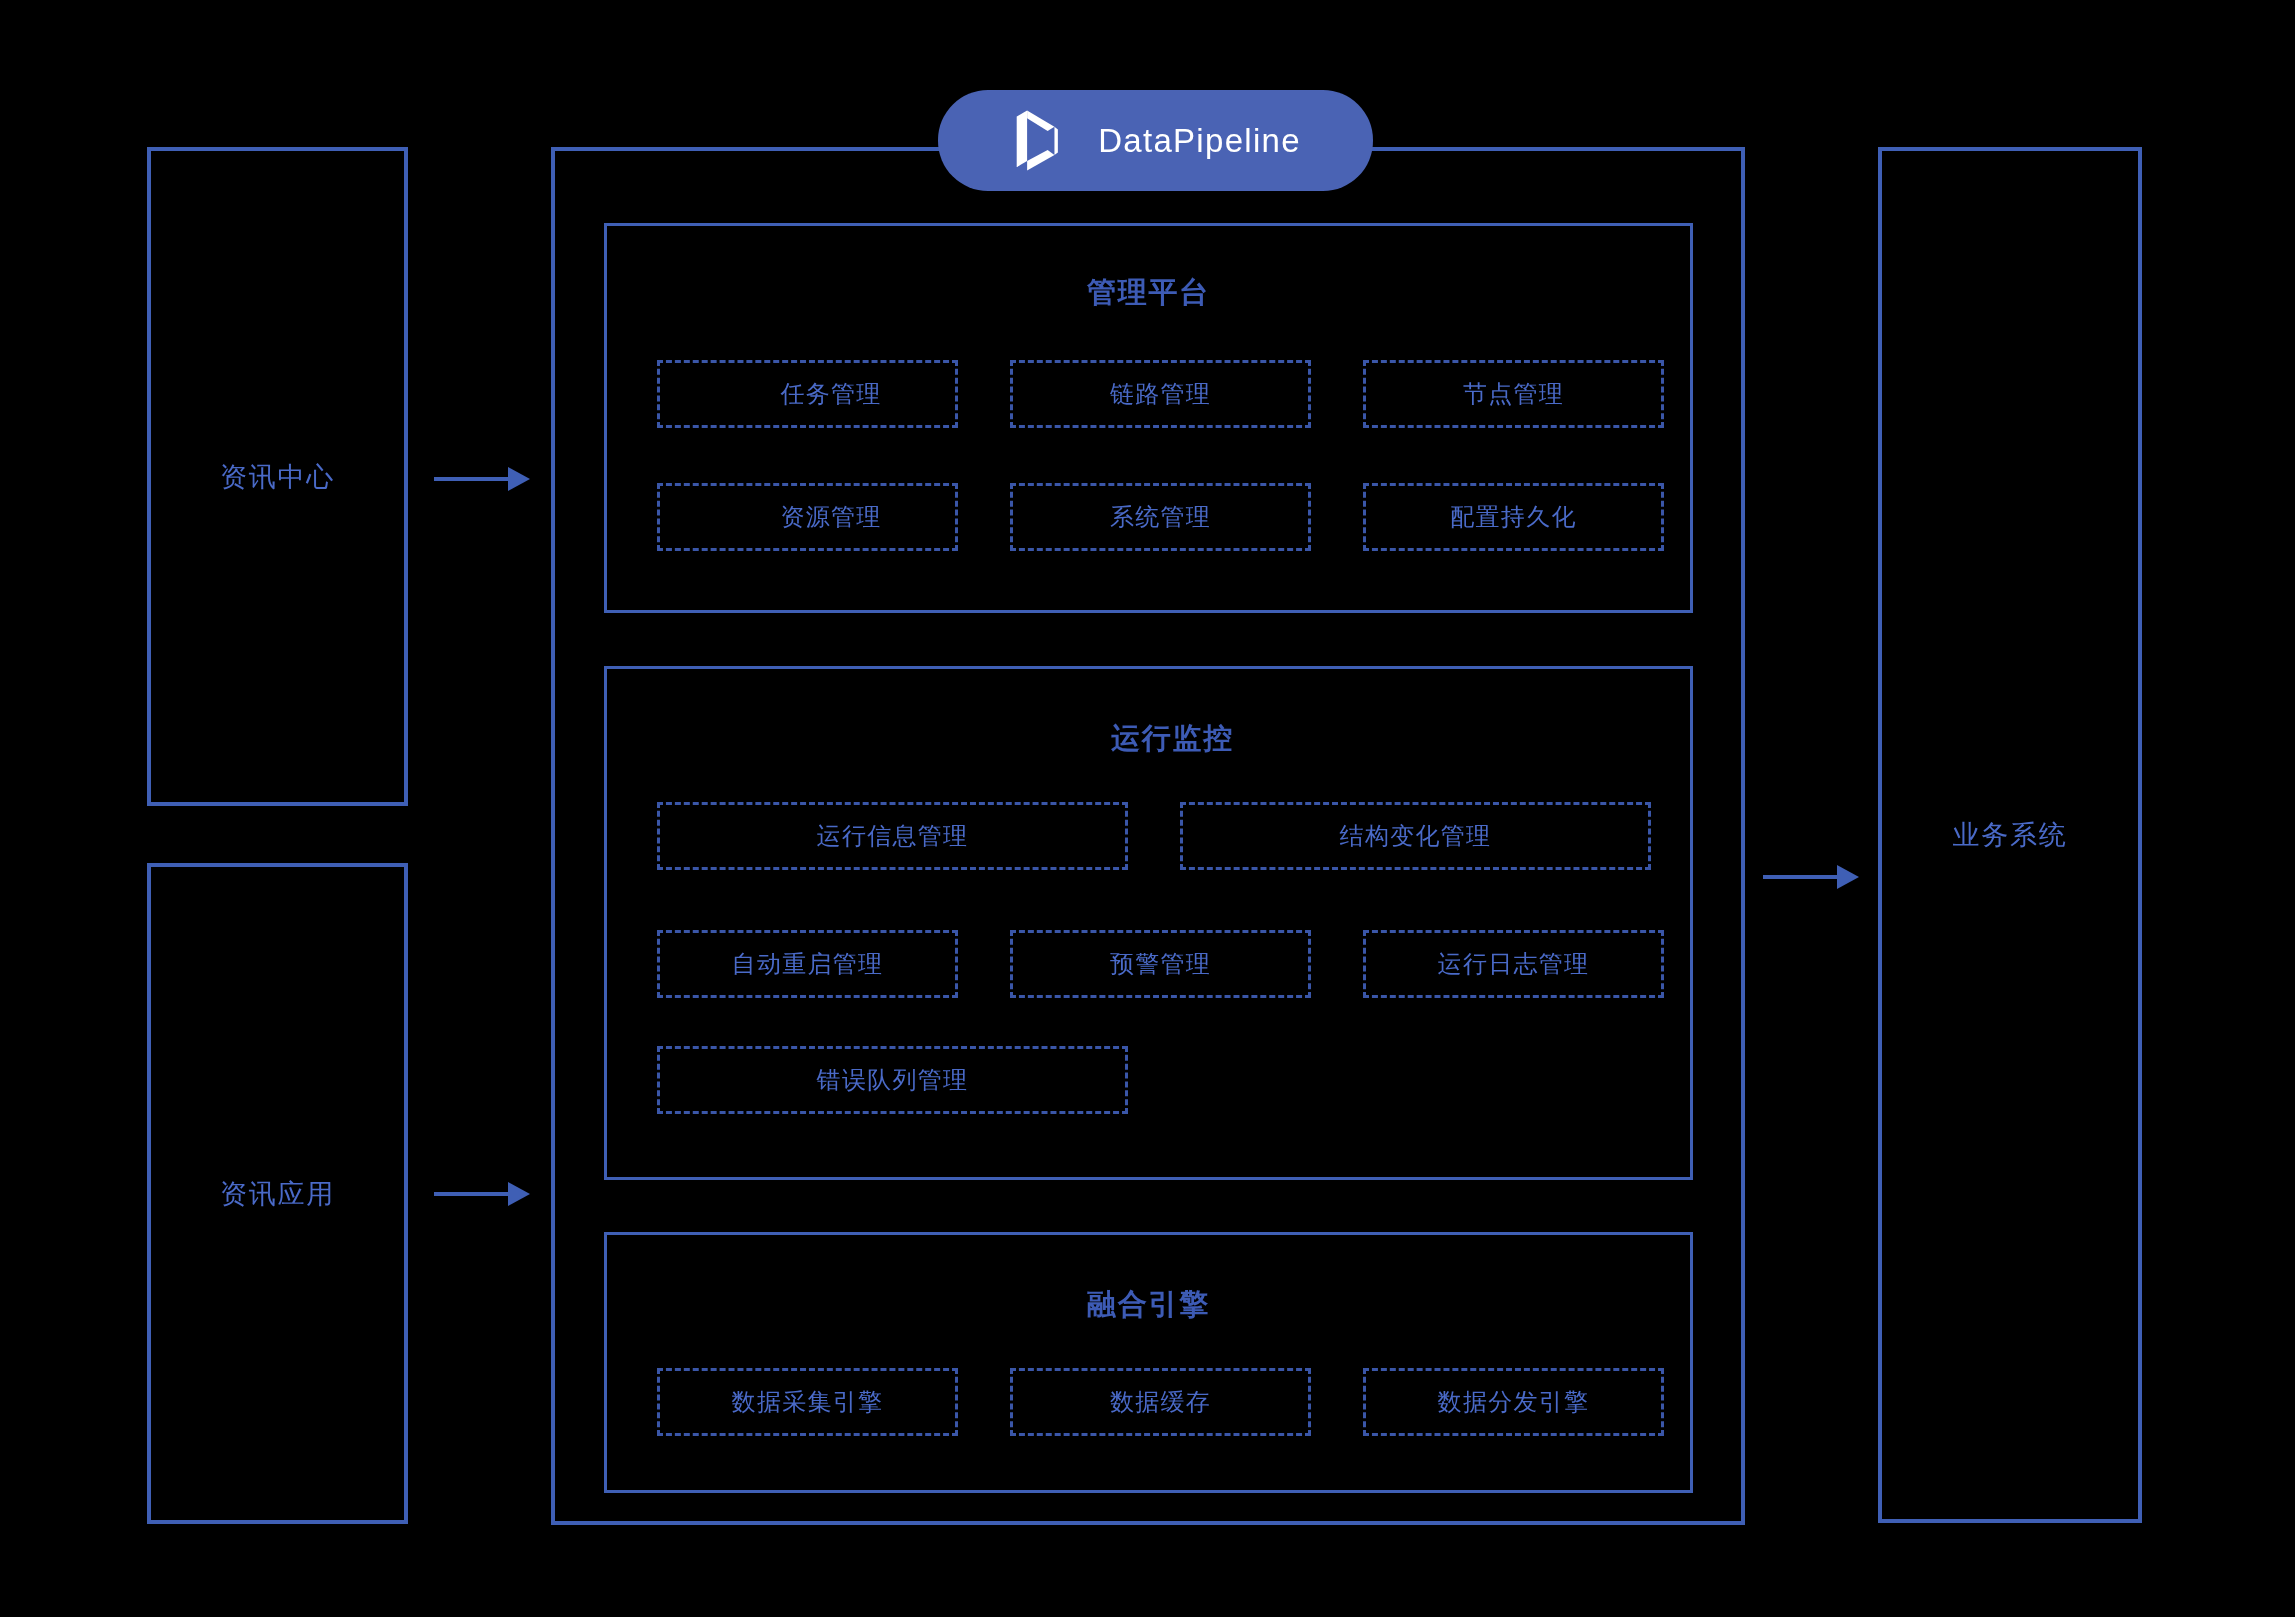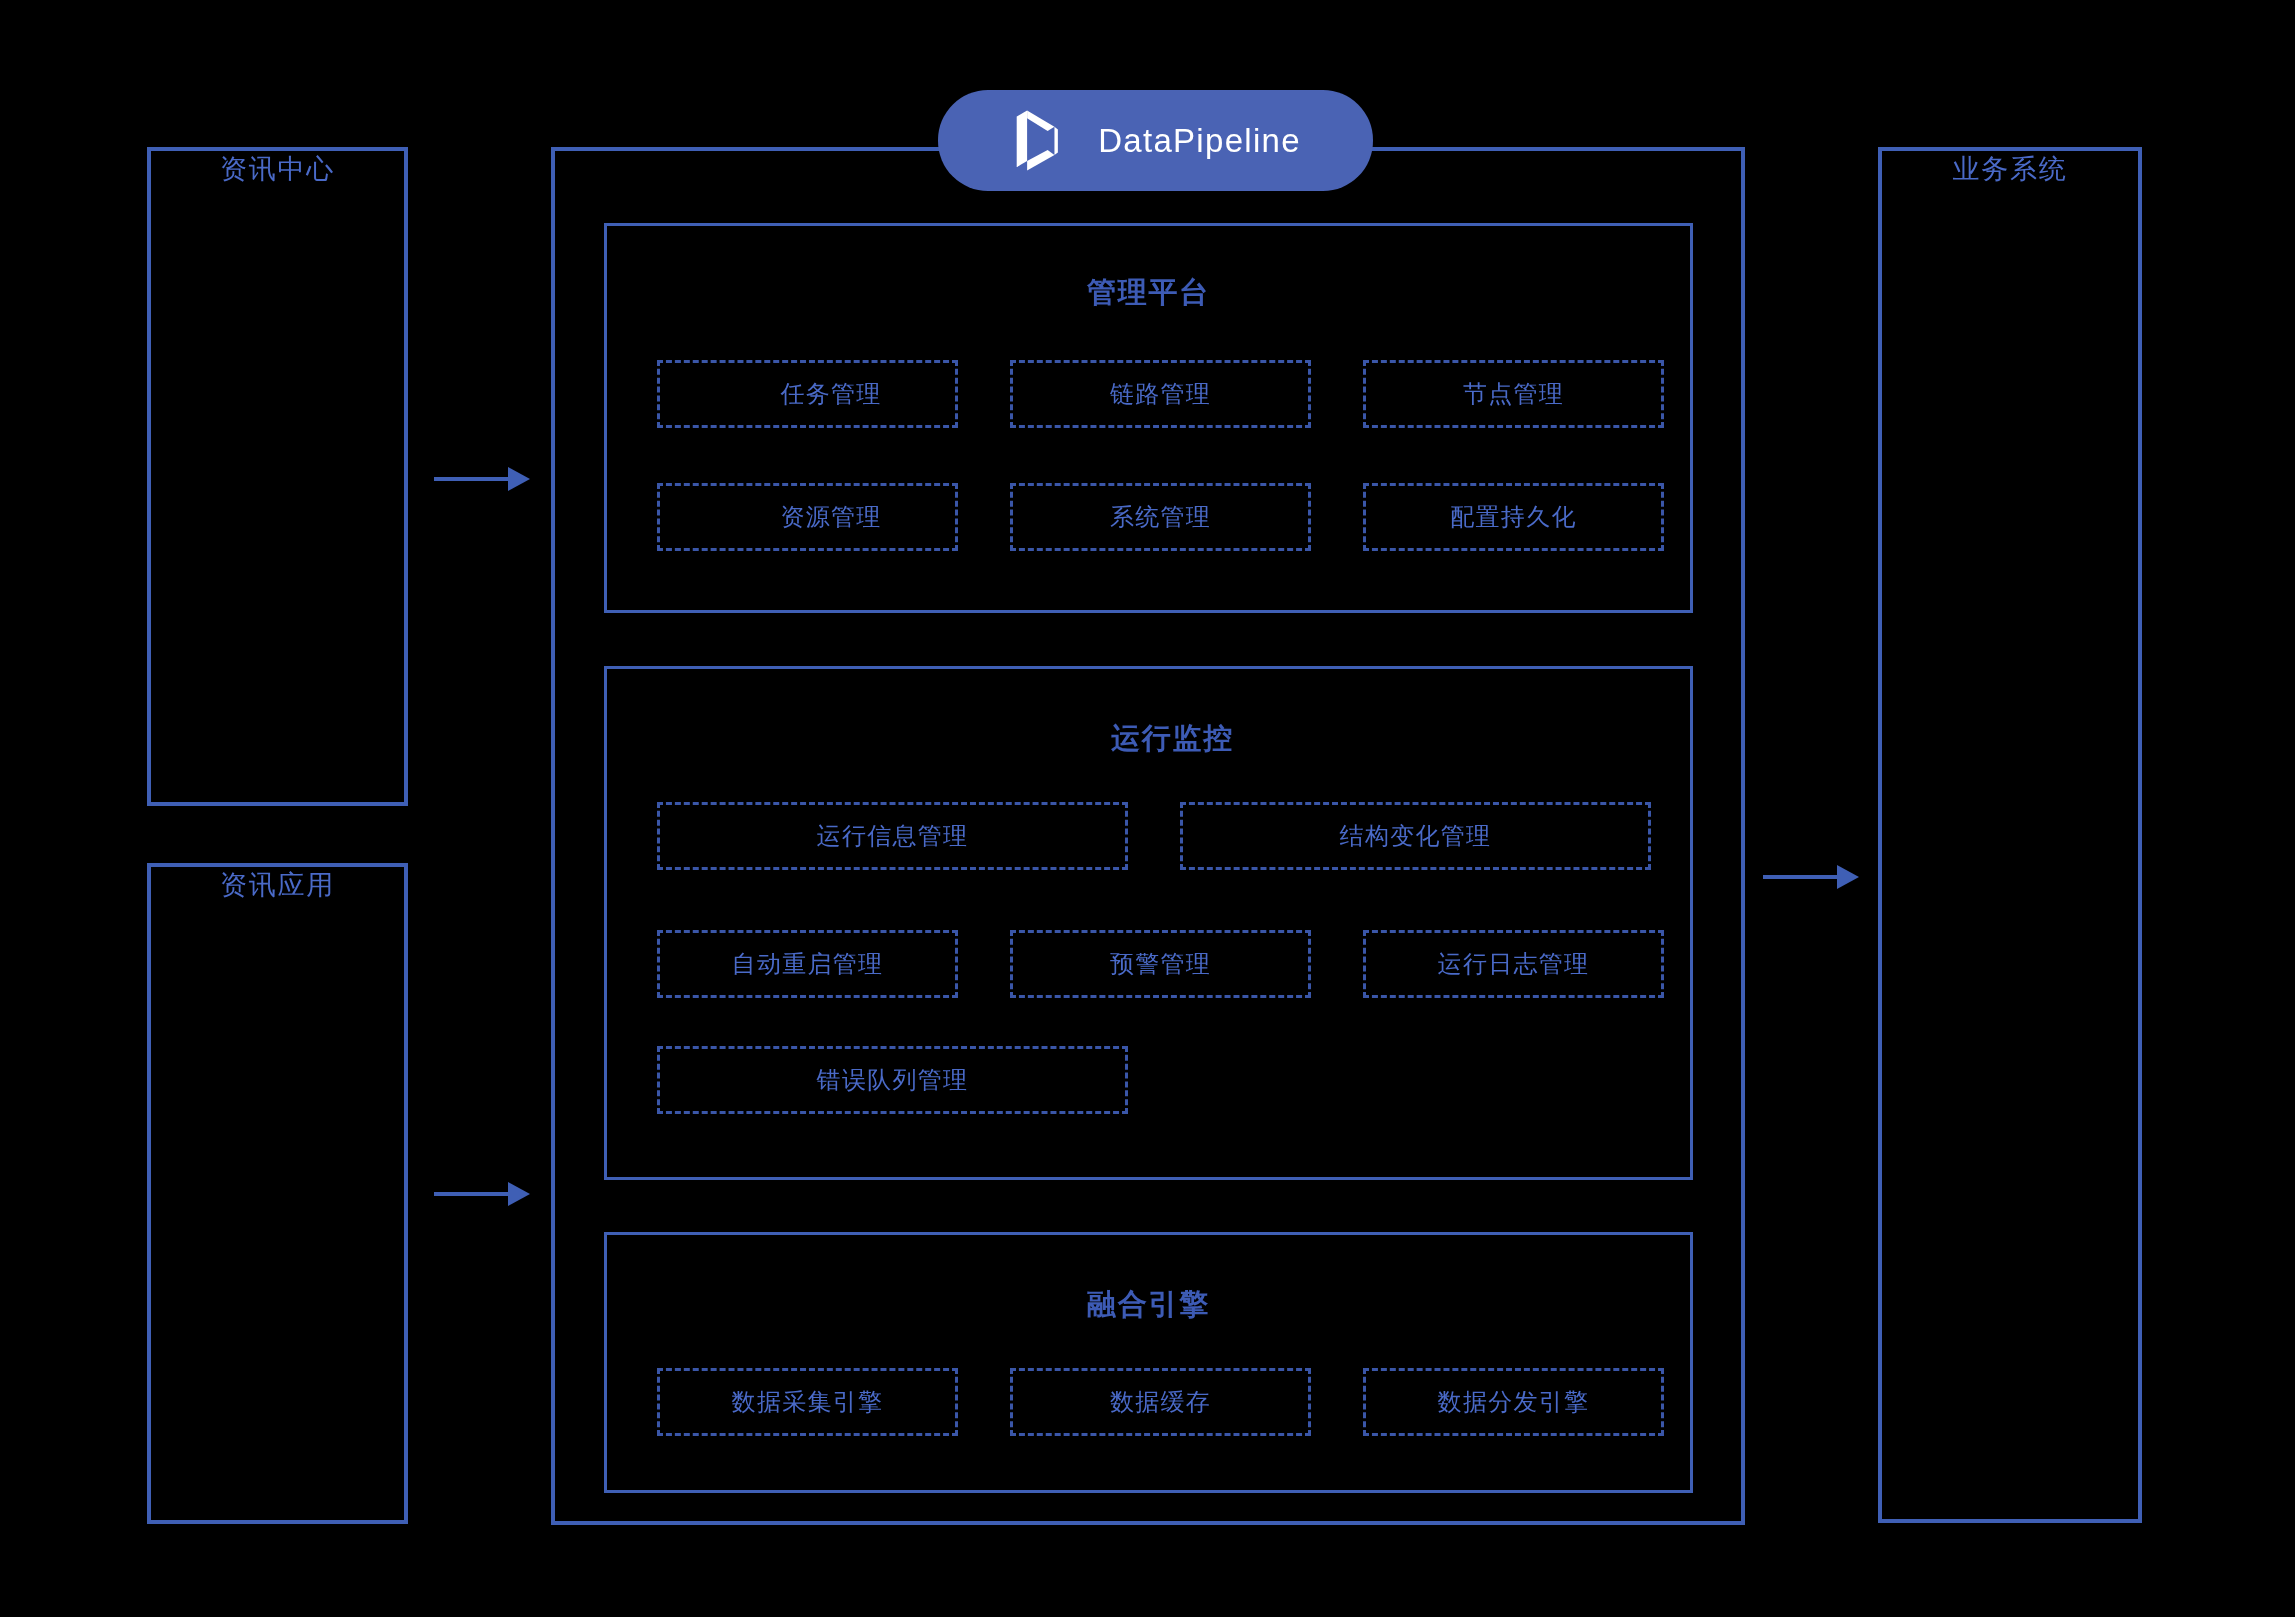--- a/index.html
+++ b/index.html
@@ -19,20 +19,21 @@
     position: absolute;
     inset: 0;
   }
 
   
   .panel {
     position: absolute;
     border: 4.3px solid #3f5fb5;
     box-sizing: border-box;
     display: flex;
+    align-items: center;
     justify-content: center;
   }
   .panel-label {
     color: #4a6ac8;
     font-size: 27px;
     letter-spacing: 1.7px;
     white-space: nowrap;
   }
 
   

